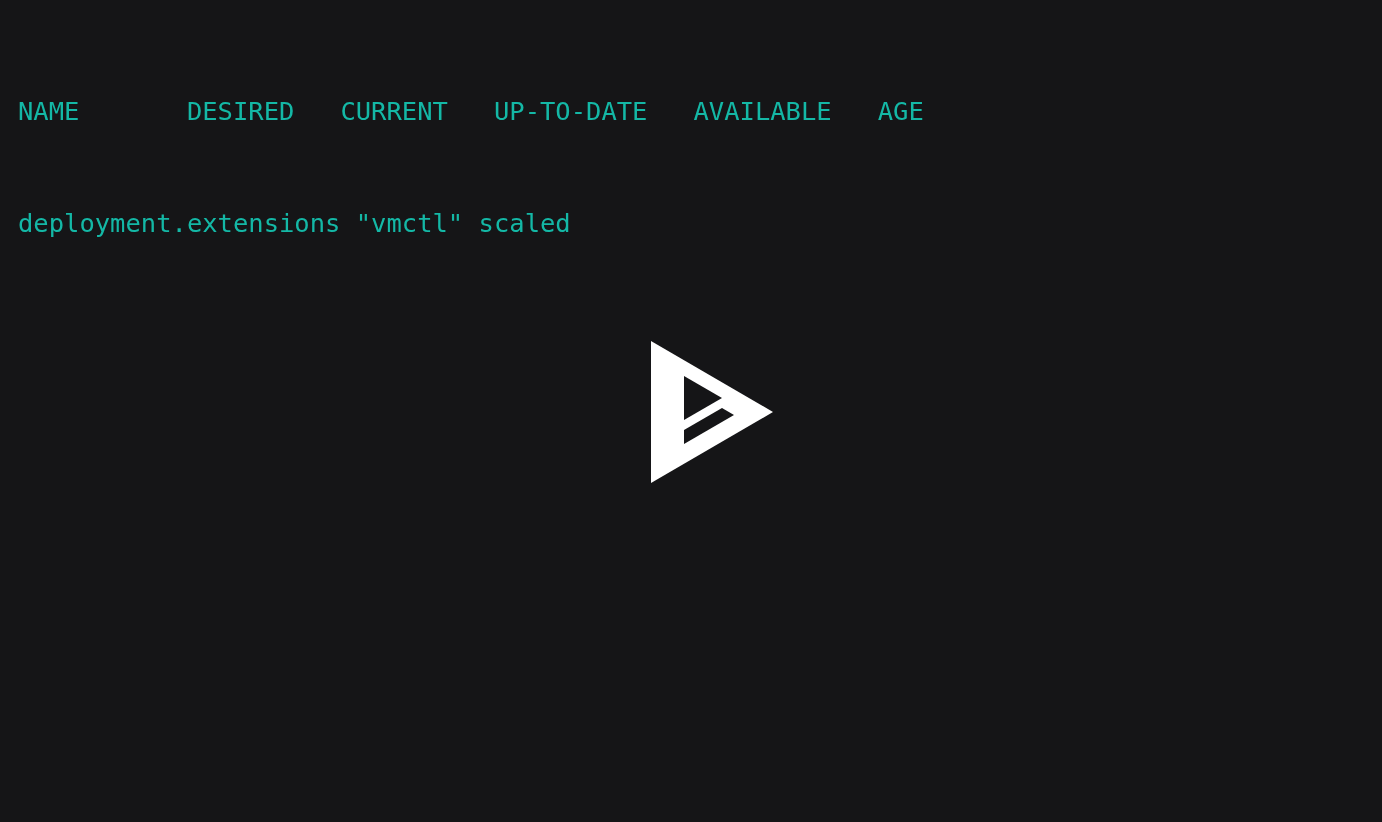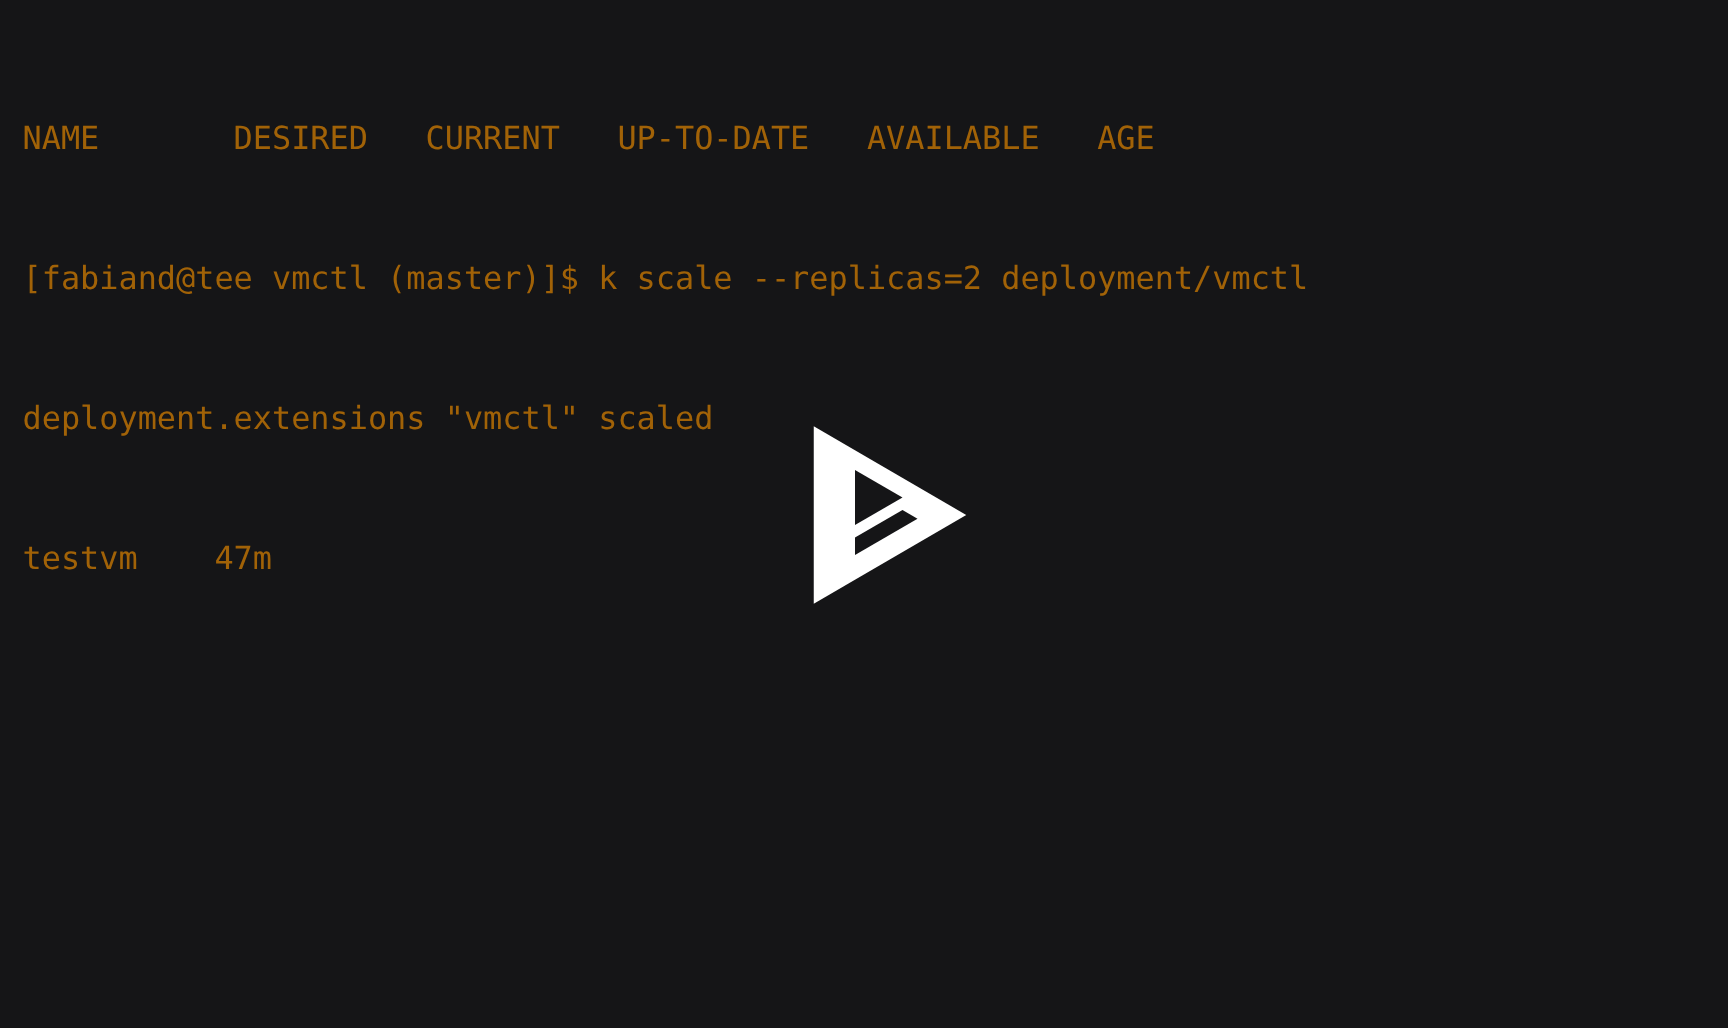--- a/index.html
+++ b/index.html
@@ -32,21 +32,21 @@
   #screen {
     position: relative;
     z-index: 1;
     white-space: pre;
   }
 
   .line {
     white-space: pre;
     height: 37.4px;
     display: block;
-    color: #a16207;
+    color: #14b8a6;
   }
 
   
   #play-overlay {
     position: absolute;
     left: 648px;
     top: 338px;
     width: 128px;
     height: 148px;
     z-index: 5;
@@ -61,23 +61,21 @@
     height: 148px;
   }
 </style>
 </head>
 <body>
 
 <div id="terminal">
 
   <div id="screen">
     <span class="line">NAME       DESIRED   CURRENT   UP-TO-DATE   AVAILABLE   AGE</span>
-    <span class="line">[fabiand@tee vmctl (master)]$ k scale --replicas=2 deployment/vmctl</span>
     <span class="line">deployment.extensions "vmctl" scaled</span>
-    <span class="line">testvm    47m</span>
     
     
     
     
     
     
     
     
     
     

